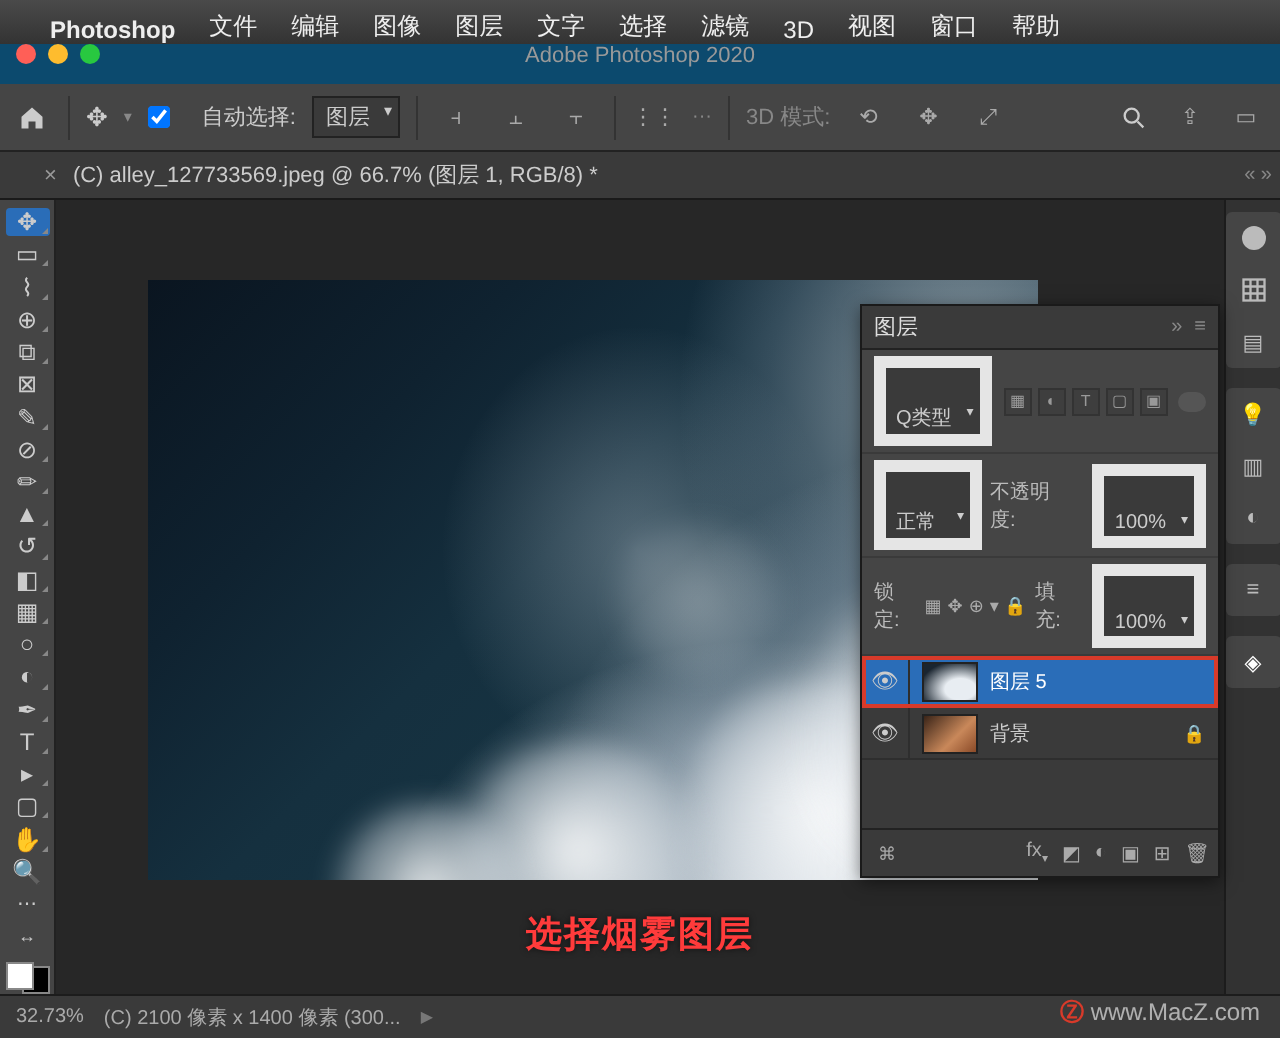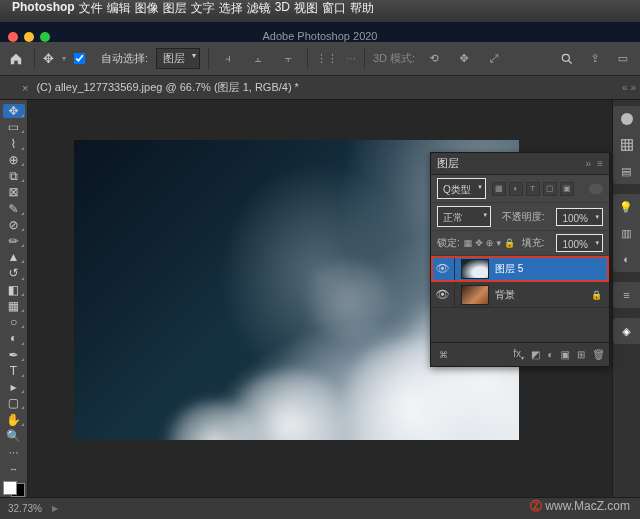--- a/index.html
+++ b/index.html
@@ -1,24 +1,24 @@
 <!DOCTYPE html>
 <html><head>
 <meta charset="utf-8">
 <style>
 * { margin: 0; padding: 0; box-sizing: border-box; font-family: -apple-system, "Helvetica Neue", Arial, sans-serif; }
 body { width: 640px; height: 519px; background: #323232; overflow: hidden; position: relative; font-size: 11px; color: #ccc; }
 
 
-.mac-menubar { height: 22px; background: linear-gradient(#4a4a4a, #333); display: flex; align-items: flex-start; padding: 0 8px; gap: 4px; font-size: 12px; color: #eee; }
+.mac-menubar { height: 22px; background: linear-gradient(#4a4a4a, #333); display: flex; align-items: flex-end; padding: 0 8px; gap: 17px; font-size: 12px; color: #eee; }
 .mac-menubar .apple { font-size: 13px; }
 .mac-menubar span { cursor: default; }
 
 
-.titlebar { height: 20px; background: #0f172a; display: flex; align-items: flex-end; justify-content: center; position: relative; color: #999; font-size: 11px; }
+.titlebar { height: 20px; background: #0c4a6e; display: flex; align-items: flex-start; justify-content: center; position: relative; color: #999; font-size: 11px; }
 .traffic { position: absolute; left: 8px; display: flex; gap: 6px; }
 .traffic i { width: 10px; height: 10px; border-radius: 50%; display: block; }
 .traffic .r { background: #ff5f57; } .traffic .y { background: #febc2e; } .traffic .g { background: #28c840; }
 
 
 .optbar { height: 34px; background: #454545; border-bottom: 1px solid #222; display: flex; align-items: center; padding: 0 6px; gap: 8px; font-size: 11px; }
 .optbar .home { width: 20px; height: 20px; display: flex; align-items: center; justify-content: center; }
 .optbar .sep { width: 1px; height: 22px; background: #333; }
 .optbar .move-ico { font-size: 13px; }
 .optbar .chk { display: flex; align-items: center; gap: 16px; }
@@ -62,21 +62,21 @@
 .rightstrip .grp { width: 28px; background: #454545; border-radius: 3px; padding: 4px 0; display: flex; flex-direction: column; align-items: center; gap: 8px; }
 .rightstrip .ico { width: 18px; height: 18px; display: flex; align-items: center; justify-content: center; color: #bbb; }
 .rightstrip .ico.sel { color: #fff; }
 
 
 .layers-panel { position: absolute; right: 30px; top: 152px; width: 180px; background: #454545; border: 1px solid #1a1a1a; box-shadow: 0 2px 8px rgba(0,0,0,0.5); font-size: 10px; }
 .lp-head { height: 22px; display: flex; align-items: center; padding: 0 6px; background: #3a3a3a; border-bottom: 1px solid #222; }
 .lp-head .title { color: #ddd; font-size: 11px; }
 .lp-head .sp { margin-left: auto; display: flex; gap: 6px; color: #888; font-size: 10px; }
 .lp-row { display: flex; align-items: center; padding: 3px 6px; gap: 4px; border-bottom: 1px solid #3a3a3a; }
-.lp-row .dd2 { background: #3a3a3a; border: 1px solid #e5e5e5; padding: 4px 14px 1px 5px; position: relative; font-size: 10px; }
+.lp-row .dd2 { background: #3a3a3a; border: 6px solid #e5e5e5; padding: 18px 14px 1px 5px; position: relative; font-size: 10px; }
 .lp-row .dd2::after { content: "▾"; position: absolute; right: 3px; font-size: 7px; }
 .lp-row .filters { display: flex; gap: 3px; margin-left: 2px; }
 .lp-row .fbtn { width: 14px; height: 14px; border: 1px solid #333; background: #3e3e3e; display: flex; align-items: center; justify-content: center; font-size: 8px; color: #999; }
 .lp-row .lbl { color: #bbb; }
 .lp-row .val { margin-left: auto; display: flex; align-items: center; gap: 12px; }
 .lp-row .lock-icons { display: flex; gap: 3px; font-size: 9px; color: #aaa; }
 .layer-list { background: #3a3a3a; }
 .layer { display: flex; align-items: center; height: 26px; border-bottom: 1px solid #2e2e2e; }
 .layer.selected { background: #2a6db8; color: #fff; }
 .layer.hl { outline: 2px solid #d83a2a; outline-offset: -2px; }
@@ -159,21 +159,21 @@
         </svg>
     </div>
     <div class="iconbtn">⇪</div>
     <div class="iconbtn">▭</div>
   </div>
 </div>
 
 <div class="doctabs">
   <div class="doctab">
     <span class="x">×</span>
-    <span>(C) alley_127733569.jpeg @ 66.7% (图层 1, RGB/4) *</span>
+    <span>(C) alley_127733569.jpeg @ 66.7% (图层 1, RGB/8) *</span>
   </div>
   <div class="arrows">« »</div>
 </div>
 
 <div class="main">
 
   <div class="toolbox">
     <div class="tool sel">✥<span class="dot"></span></div>
     <div class="tool">▭<span class="dot"></span></div>
     <div class="tool">⌇<span class="dot"></span></div>
@@ -206,20 +206,21 @@
   <div class="canvas-area">
     <div class="canvas">
       <div class="smoke-base"></div>
       <div class="puff" style="width:160px;height:130px;left:260px;top:200px"></div>
       <div class="puff" style="width:130px;height:110px;left:150px;top:230px"></div>
       <div class="puff" style="width:100px;height:90px;left:90px;top:260px"></div>
       <div class="puff" style="width:180px;height:160px;left:320px;top:150px;opacity:0.85"></div>
       <div class="puff" style="width:120px;height:140px;left:370px;top:30px;opacity:0.5"></div>
       <div class="puff" style="width:90px;height:80px;left:230px;top:120px;opacity:0.35"></div>
     </div>
+    <div class="annotation">选择烟雾图层</div>
   </div>
 
   <div class="rightstrip">
     <div class="grp">
       <div class="ico">
           <svg width="16" height="16" viewBox="0 0 24 24" fill="#bbb">
             <circle cx="12" cy="12" r="9"></circle>
           </svg>
         </div>
       <div class="ico">
@@ -304,18 +305,19 @@
     <span>◩</span>
     <span>◐</span>
     <span>▣</span>
     <span>⊞</span>
     <span>🗑</span>
   </div>
 </div>
 
 <div class="statusbar">
   <span>32.73%</span>
+  <span>(C) 2100 像素 x 1400 像素 (300...</span>
   <span style="font-size:8px;color:#777">▶</span>
 </div>
 
 <div class="watermark">
   <span class="z">Ⓩ</span> <span>www.MacZ.com</span>
 </div>
 
 </body></html>

